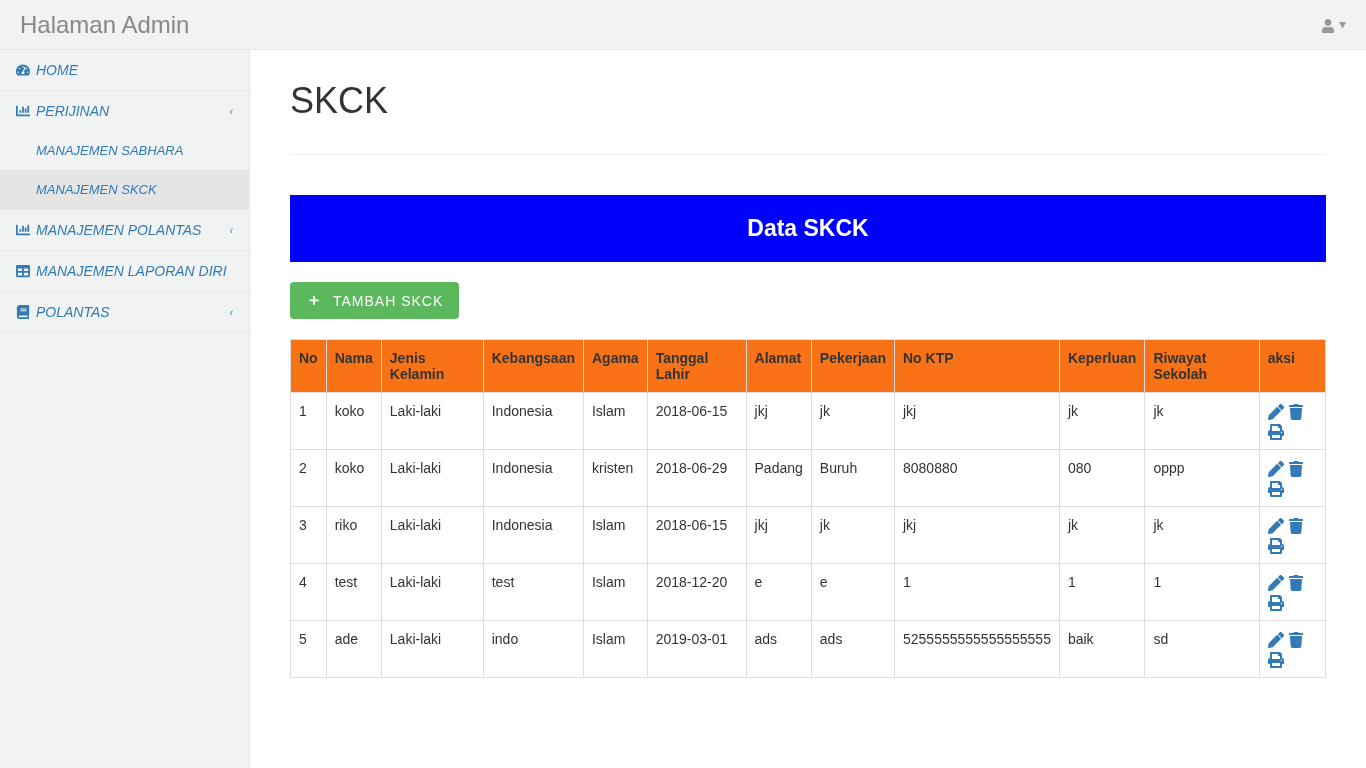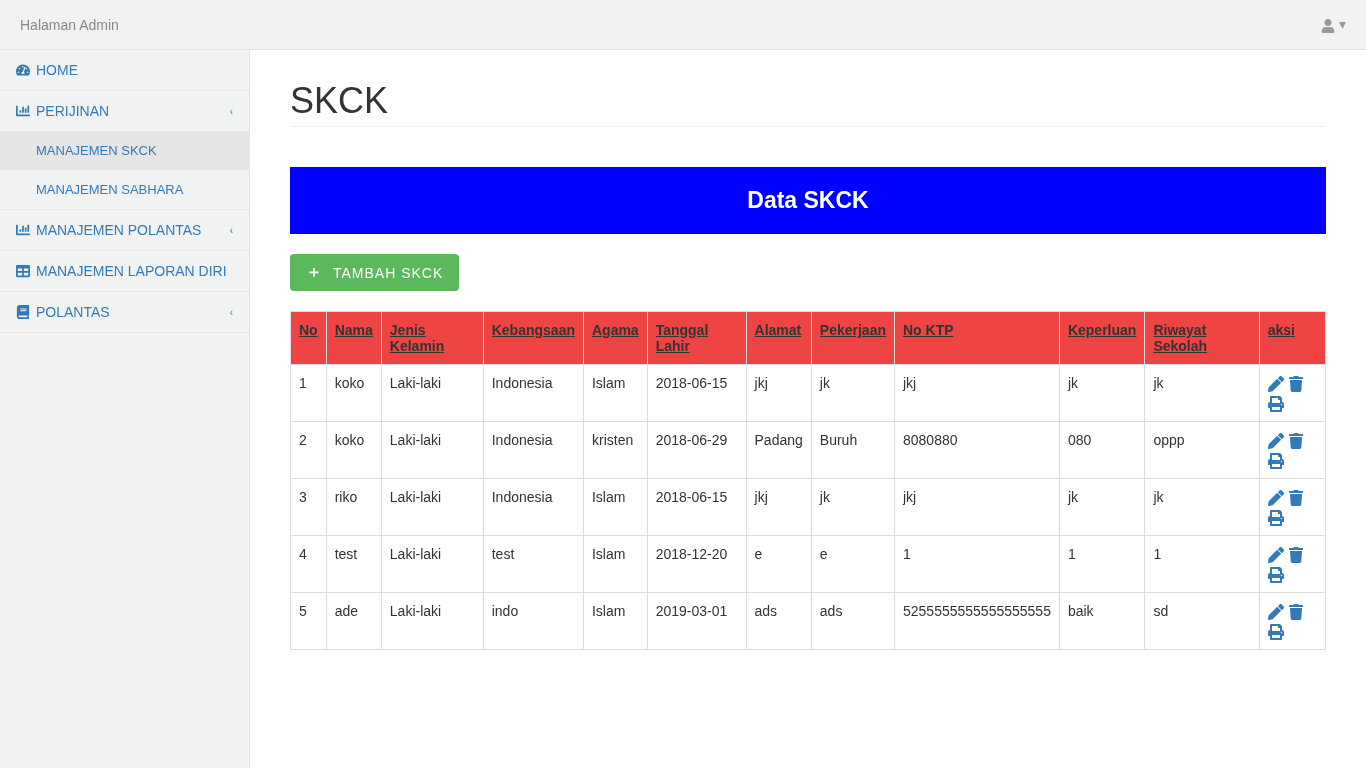--- a/index.html
+++ b/index.html
@@ -13,37 +13,37 @@
   height: 50px;
   background: #f1f2f2;
   display: flex;
   align-items: center;
   justify-content: space-between;
   padding: 0 20px;
   border-bottom: 1px solid #e5e5e5;
 }
 .brand {
   color: #888;
-  font-size: 14px;
+  font-size: 24px;
 }
 .user-menu {
   color: #999;
   cursor: pointer;
   font-size: 14px;
 }
 .container {
   display: flex;
   min-height: calc(100vh - 50px);
 }
 .sidebar {
   width: 250px;
   background: #f1f2f2;
   border-right: 1px solid #e5e5e5;
 }
-.sidebar ul { list-style: none; }
+.sidebar ul { list-style: none; font-style: italic; }
 .sidebar li { border-bottom: 1px solid #e9e9e9; }
 .sidebar a {
   display: flex;
   align-items: center;
   justify-content: space-between;
   padding: 12px 16px;
   color: #337ab7;
   text-decoration: none;
   font-size: 14px;
 }
@@ -59,21 +59,21 @@
 .chevron { font-size: 10px; color: #337ab7; }
 .main {
   flex: 1;
   background: #fff;
   padding: 30px 40px;
 }
 .page-title {
   font-size: 36px;
   font-weight: 400;
   color: #333;
-  margin-bottom: 4px;
+  margin-bottom: 32px;
 }
 .divider {
   border: none;
   border-top: 1px solid #eee;
   margin-bottom: 40px;
 }
 .banner {
   background: #0000ff;
   color: #fff;
   text-align: center;
@@ -103,23 +103,22 @@
   border-collapse: collapse;
 }
 th, td {
   border: 1px solid #ddd;
   padding: 10px 8px;
   text-align: left;
   vertical-align: top;
   font-size: 14px;
 }
 th {
-  background: #ef4444;
+  background: #f97316;
   font-weight: bold;
-  text-decoration: underline;
 }
 .actions {
   display: flex;
   flex-wrap: wrap;
   gap: 4px;
 }
 .action-icon {
   color: #337ab7;
   cursor: pointer;
   width: 16px;
@@ -159,27 +158,27 @@
           <span class="left">
             <svg class="icon-svg" viewBox="0 0 512 512">
                 <path d="M332.8 320h38.4c6.4 0 12.8-6.4 12.8-12.8V172.8c0-6.4-6.4-12.8-12.8-12.8h-38.4c-6.4 0-12.8 6.4-12.8 12.8v134.4c0 6.4 6.4 12.8 12.8 12.8zm96 0h38.4c6.4 0 12.8-6.4 12.8-12.8V76.8c0-6.4-6.4-12.8-12.8-12.8h-38.4c-6.4 0-12.8 6.4-12.8 12.8v230.4c0 6.4 6.4 12.8 12.8 12.8zm-288 0h38.4c6.4 0 12.8-6.4 12.8-12.8v-70.4c0-6.4-6.4-12.8-12.8-12.8h-38.4c-6.4 0-12.8 6.4-12.8 12.8v70.4c0 6.4 6.4 12.8 12.8 12.8zm96 0h38.4c6.4 0 12.8-6.4 12.8-12.8V108.8c0-6.4-6.4-12.8-12.8-12.8h-38.4c-6.4 0-12.8 6.4-12.8 12.8v198.4c0 6.4 6.4 12.8 12.8 12.8zM496 384H64V80c0-8.8-7.2-16-16-16H16C7.2 64 0 71.2 0 80v336c0 17.7 14.3 32 32 32h464c8.8 0 16-7.2 16-16v-32c0-8.8-7.2-16-16-16z"></path>
               </svg>
             <span>PERIJINAN</span>
           </span>
           <span class="chevron">‹</span>
         </a>
         <ul class="submenu">
           <li>
-              <a href="#" class="active">
-                <span>MANAJEMEN SKCK</span>
+              <a href="#">
+                <span>MANAJEMEN SABHARA</span>
               </a>
             </li>
           <li>
-              <a href="#">
-                <span>MANAJEMEN SABHARA</span>
+              <a href="#" class="active">
+                <span>MANAJEMEN SKCK</span>
               </a>
             </li>
         </ul>
       </li>
       <li>
         <a href="#">
           <span class="left">
             <svg class="icon-svg" viewBox="0 0 512 512">
                 <path d="M332.8 320h38.4c6.4 0 12.8-6.4 12.8-12.8V172.8c0-6.4-6.4-12.8-12.8-12.8h-38.4c-6.4 0-12.8 6.4-12.8 12.8v134.4c0 6.4 6.4 12.8 12.8 12.8zm96 0h38.4c6.4 0 12.8-6.4 12.8-12.8V76.8c0-6.4-6.4-12.8-12.8-12.8h-38.4c-6.4 0-12.8 6.4-12.8 12.8v230.4c0 6.4 6.4 12.8 12.8 12.8zm-288 0h38.4c6.4 0 12.8-6.4 12.8-12.8v-70.4c0-6.4-6.4-12.8-12.8-12.8h-38.4c-6.4 0-12.8 6.4-12.8 12.8v70.4c0 6.4 6.4 12.8 12.8 12.8zm96 0h38.4c6.4 0 12.8-6.4 12.8-12.8V108.8c0-6.4-6.4-12.8-12.8-12.8h-38.4c-6.4 0-12.8 6.4-12.8 12.8v198.4c0 6.4 6.4 12.8 12.8 12.8zM496 384H64V80c0-8.8-7.2-16-16-16H16C7.2 64 0 71.2 0 80v336c0 17.7 14.3 32 32 32h464c8.8 0 16-7.2 16-16v-32c0-8.8-7.2-16-16-16z"></path>
               </svg>

